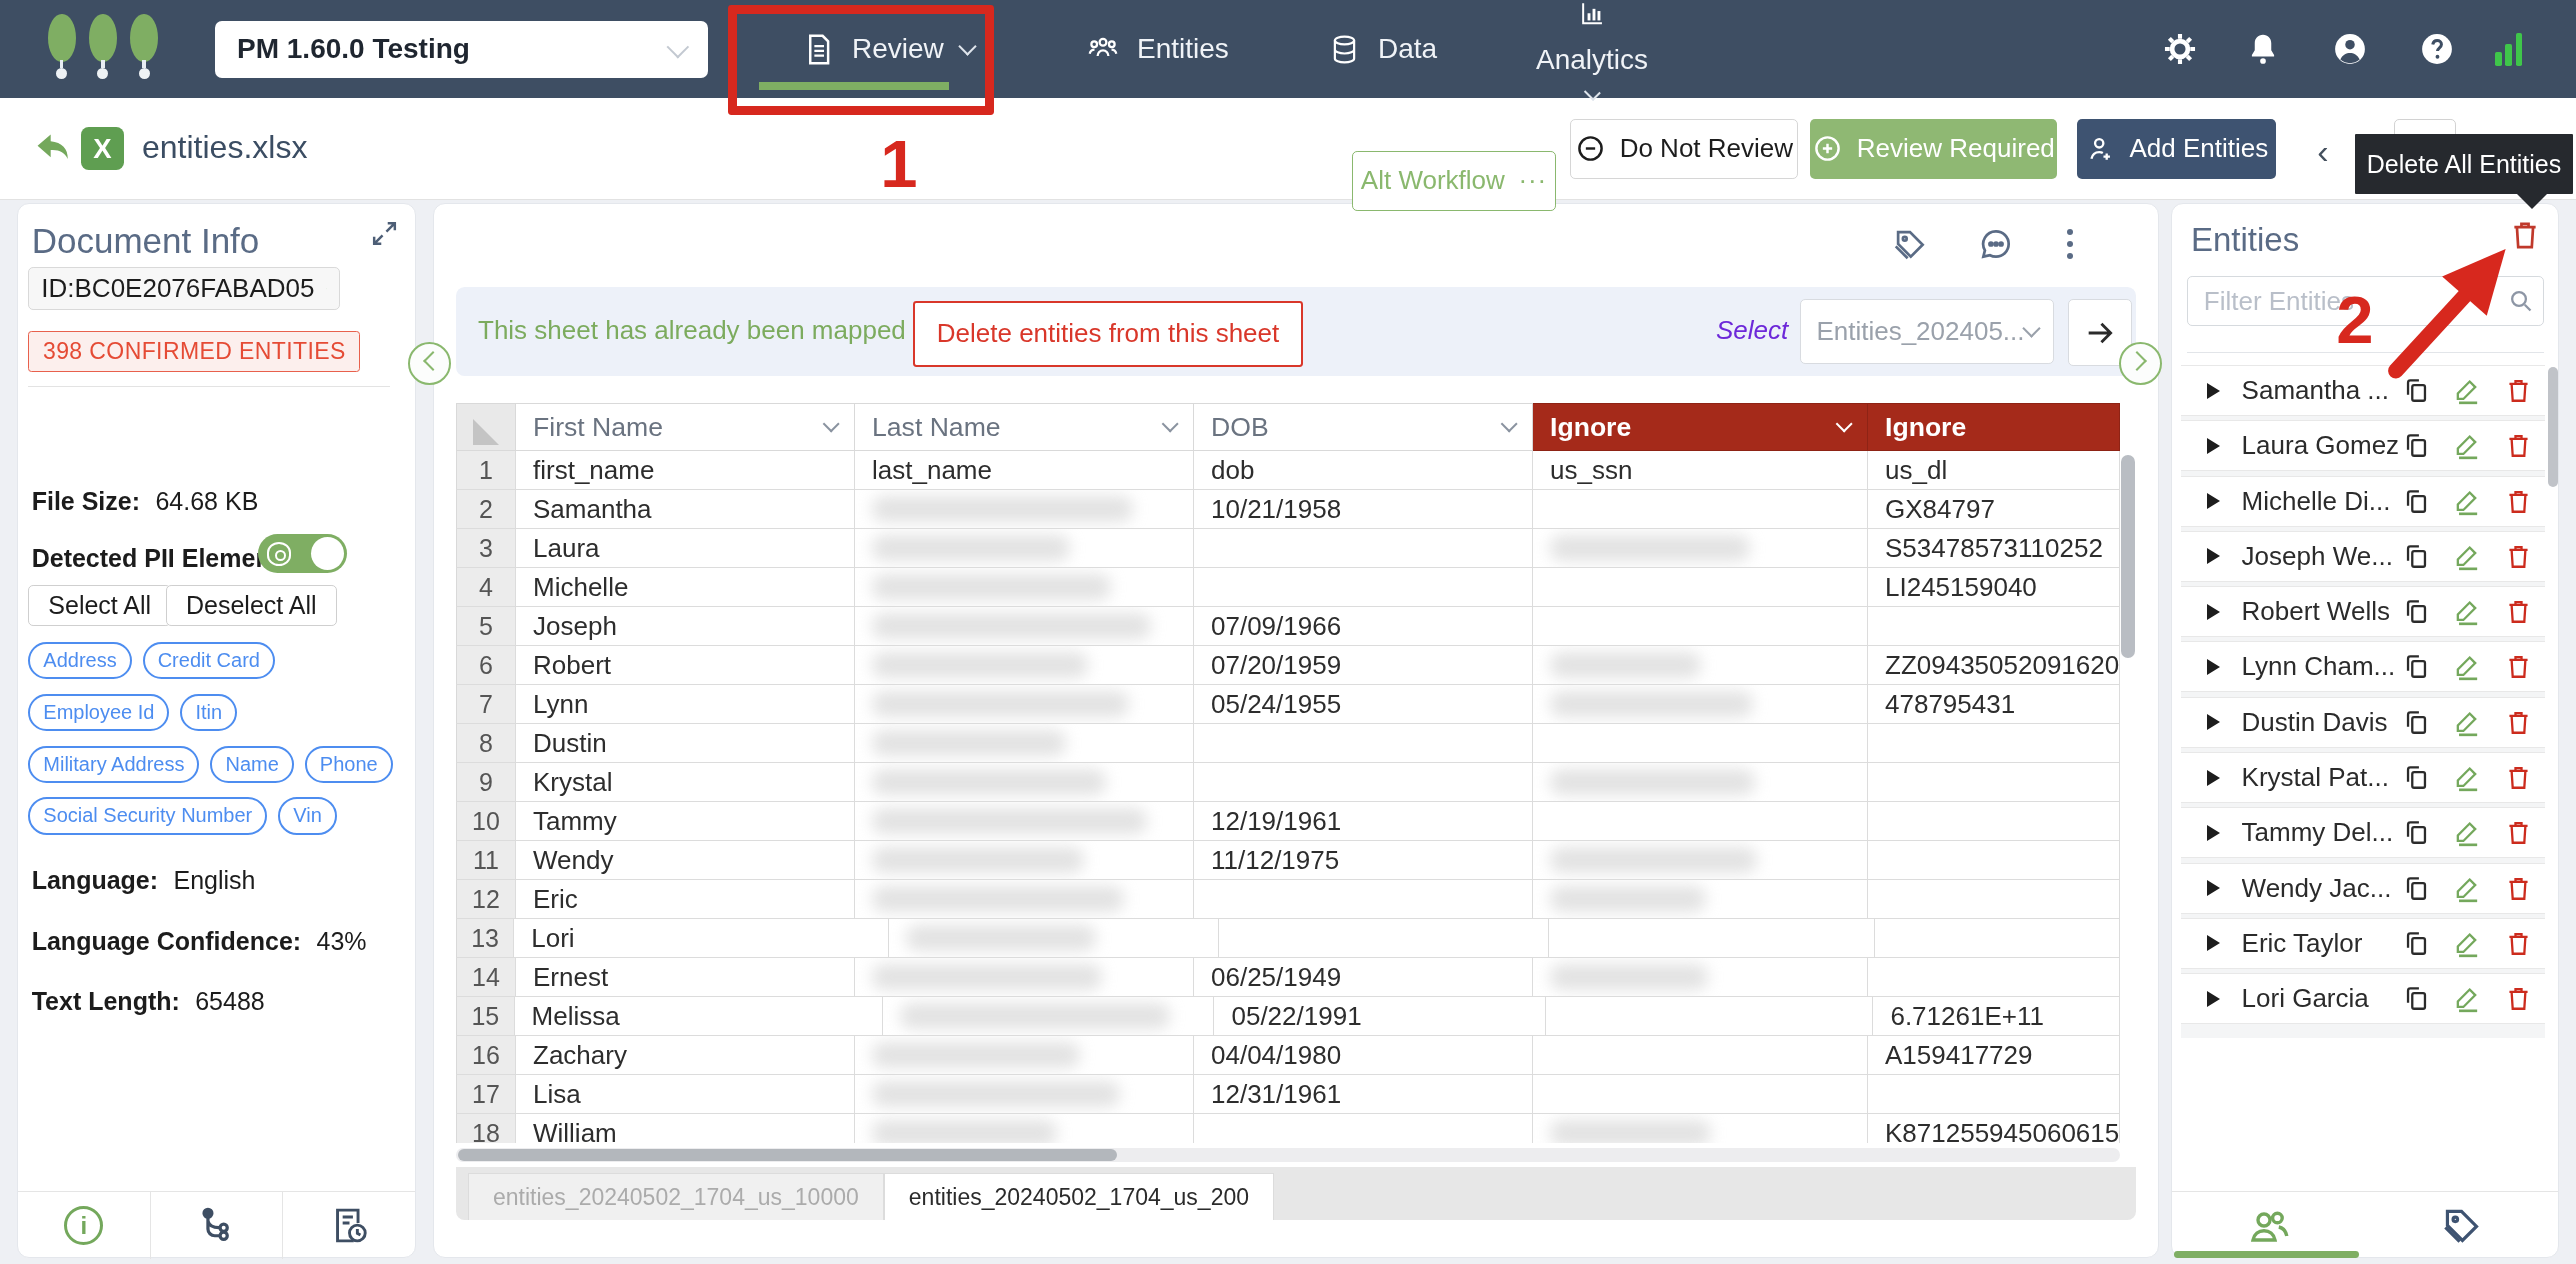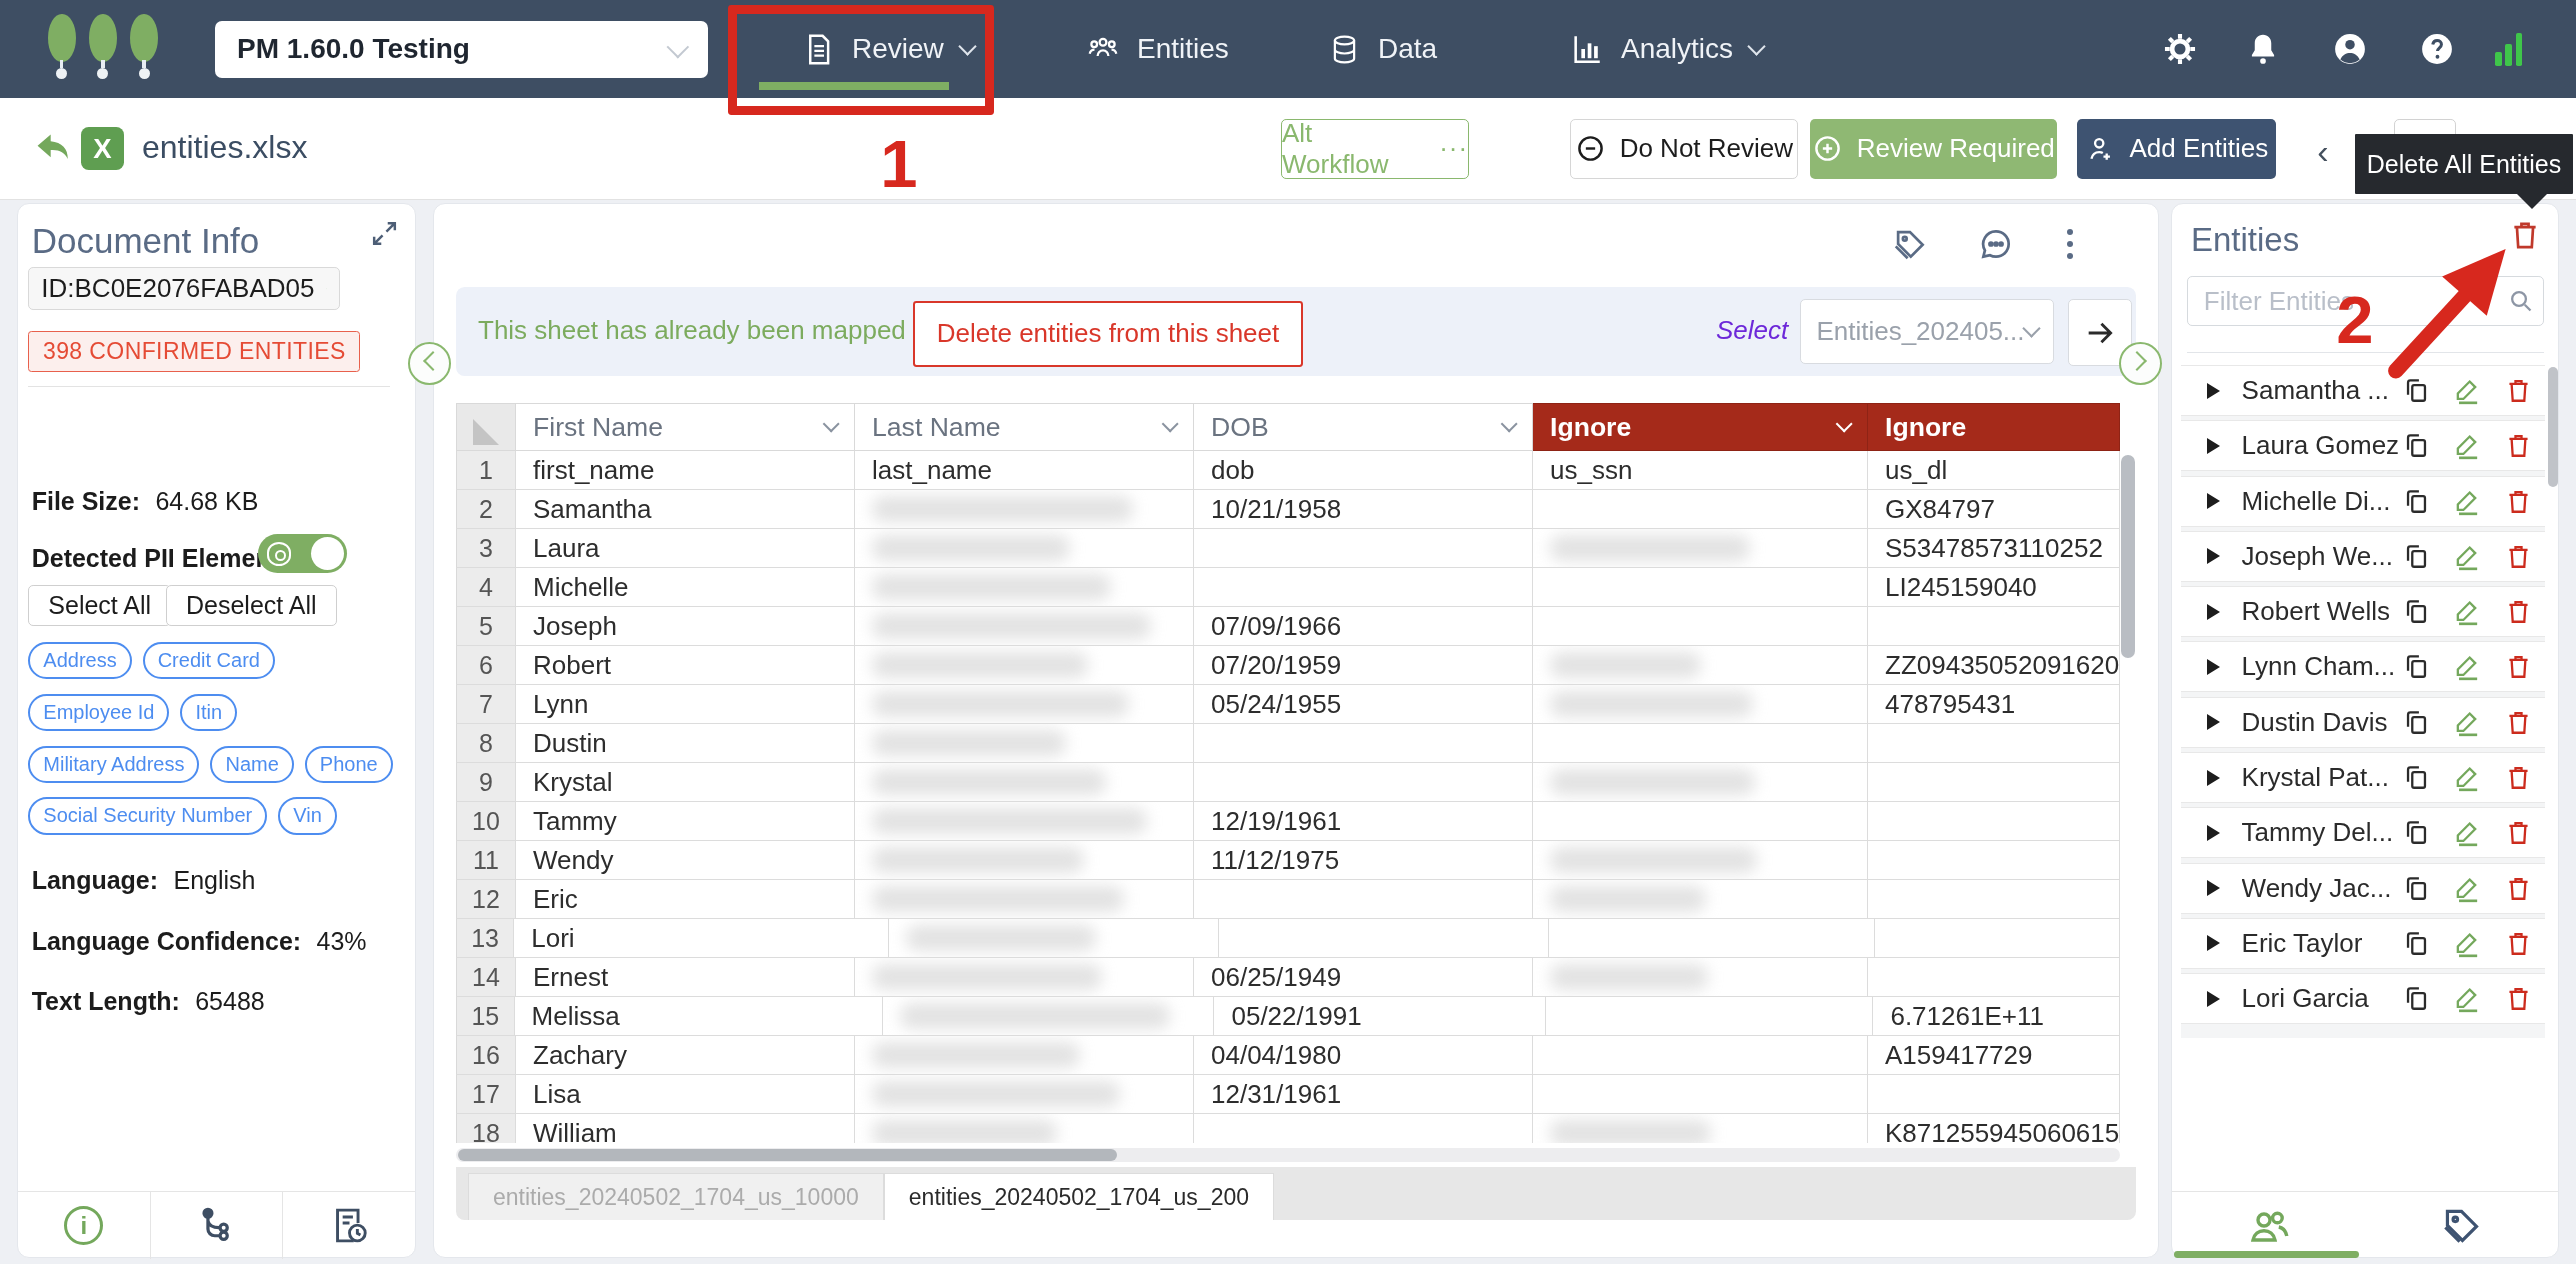--- a/index.html
+++ b/index.html
@@ -20,21 +20,21 @@
   .nav-underline{position:absolute;left:759px;top:82px;width:190px;height:7.7px;background:#7fae63;}
   .tb-icons{position:absolute;top:0;height:98px;display:flex;align-items:center;}
   .sigbars{display:flex;align-items:flex-end;gap:3.4px;}
   .sigbars i{display:block;width:6.9px;background:#3fc64a;border-radius:1.7px;}
 
   
   .filebar{position:absolute;left:0;top:98px;right:0;height:101px;background:#fff;border-bottom:0.9px solid #e2e2e2;z-index:2;}
   .xicon{position:absolute;left:81px;top:29px;width:43px;height:43px;background:#5f9e51;border-radius:7.7px;color:#fff;font-size:27.5px;font-weight:bold;display:flex;align-items:center;justify-content:center;}
   .fname{position:absolute;left:142px;top:31px;font-size:32px;color:#3b4d63;}
   .fbtn{position:absolute;top:20.6px;height:60px;border-radius:5.1px;display:flex;align-items:center;justify-content:center;gap:13.7px;font-size:26px;box-sizing:border-box;background:#fff;}
-  .btn-alt{left:1281px;width:188px;border:1.7px solid #8ab86e;color:#8ab86e;}
+  .btn-alt{left:1352px;width:204px;border:1.7px solid #8ab86e;color:#8ab86e;margin-top:32px;}
   .dots::after{content:"···";font-size:26px;letter-spacing:0.9px;margin-top:-5.1px;}
   .btn-dnr{left:1570px;width:228px;border:1.7px solid #d6d6d6;color:#1d1d1d;}
   .btn-rr{left:1810px;width:247px;background:#8fb873;color:#fff;border:none;}
   .btn-add{left:2077px;width:199px;background:#3e5371;color:#fff;border:none;}
   .pgchev{position:absolute;top:34px;font-size:34px;color:#44505e;width:26px;text-align:center;}
   .pg-input{position:absolute;left:2394px;top:20.6px;width:62px;height:55px;border:1.7px solid #d2d2d2;border-radius:5.1px;text-align:center;font-size:26.6px;color:#222;box-sizing:border-box;font-family:"Liberation Sans",sans-serif;}
   .pg-total{position:absolute;left:2470px;top:34px;font-size:26.6px;color:#2c2c2c;}
 
   
   .panel{position:absolute;background:#fff;border:0.9px solid #e4e7ec;border-radius:12px;box-sizing:border-box;}
@@ -188,21 +188,21 @@
     </div>
 
     <div class="navitem" style="left:1328px;">
       <svg width="33" height="33" viewBox="0 0 24 24" fill="none" stroke="#fff" stroke-width="1.6">
           <ellipse cx="12" cy="5.5" rx="7" ry="2.8"></ellipse>
           <path d="M5 5.5v13c0 1.6 3.1 2.9 7 2.9s7-1.3 7-2.9v-13M5 12c0 1.6 3.1 2.9 7 2.9s7-1.3 7-2.9"></path>
         </svg>
       <span>Data</span>
     </div>
 
-    <div class="navitem" style="left:1570px;">
+    <div class="navitem" style="left:1536px;flex-direction:column;">
       <svg width="34" height="34" viewBox="0 0 24 24">
           <path d="M4 3v18h17" fill="none" stroke="#fff" stroke-width="1.8"></path>
           <rect x="8" y="12" width="2.6" height="6.5" fill="#fff"></rect>
           <rect x="12.5" y="8" width="2.6" height="10.5" fill="#fff"></rect>
           <rect x="17" y="10" width="2.6" height="8.5" fill="#fff"></rect>
         </svg>
       <span>Analytics</span>
       <span class="cv" style="color:#dfe5ec;"></span>
     </div>
 

